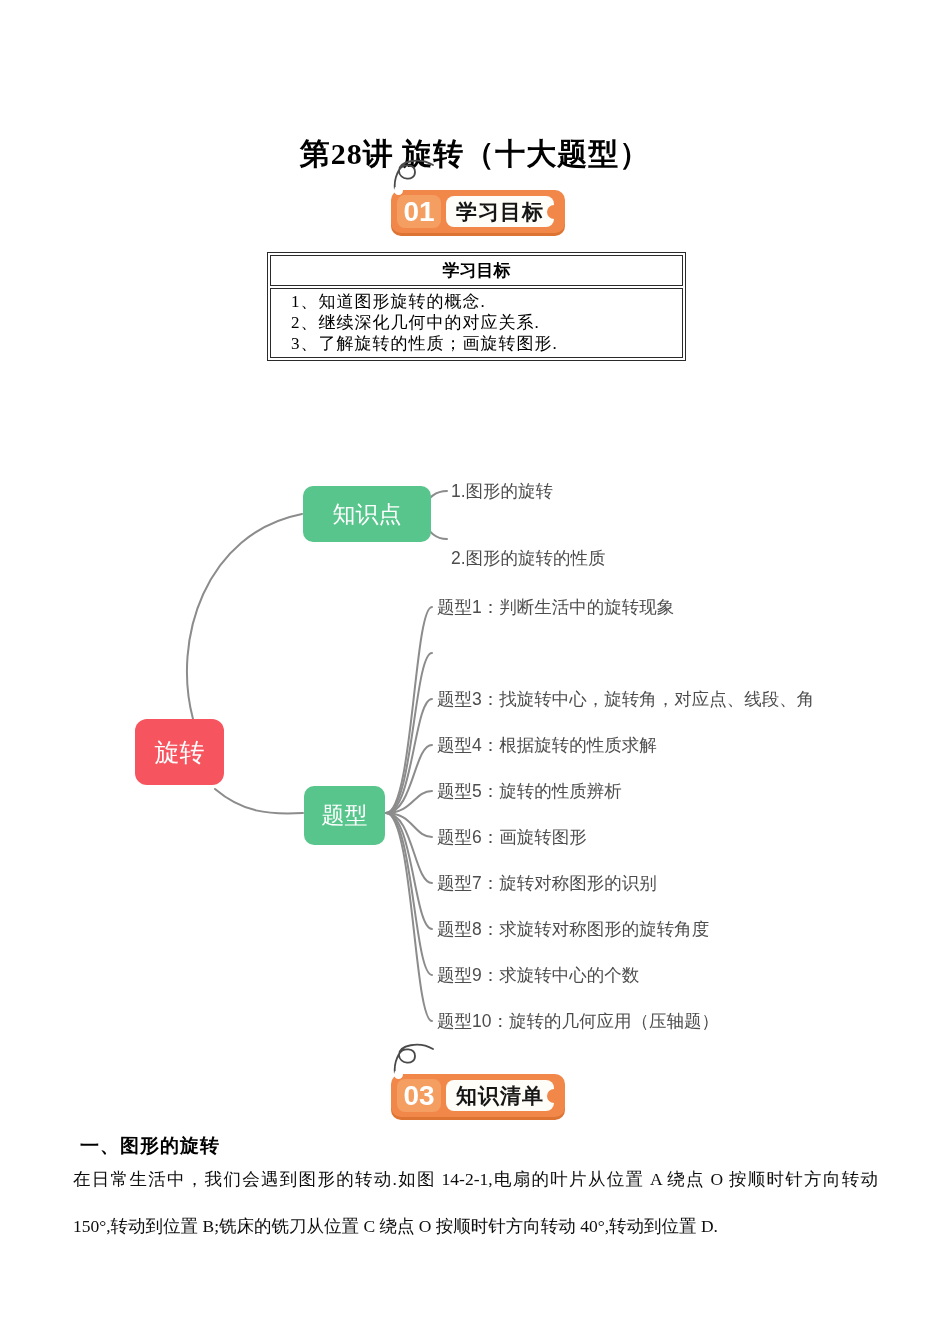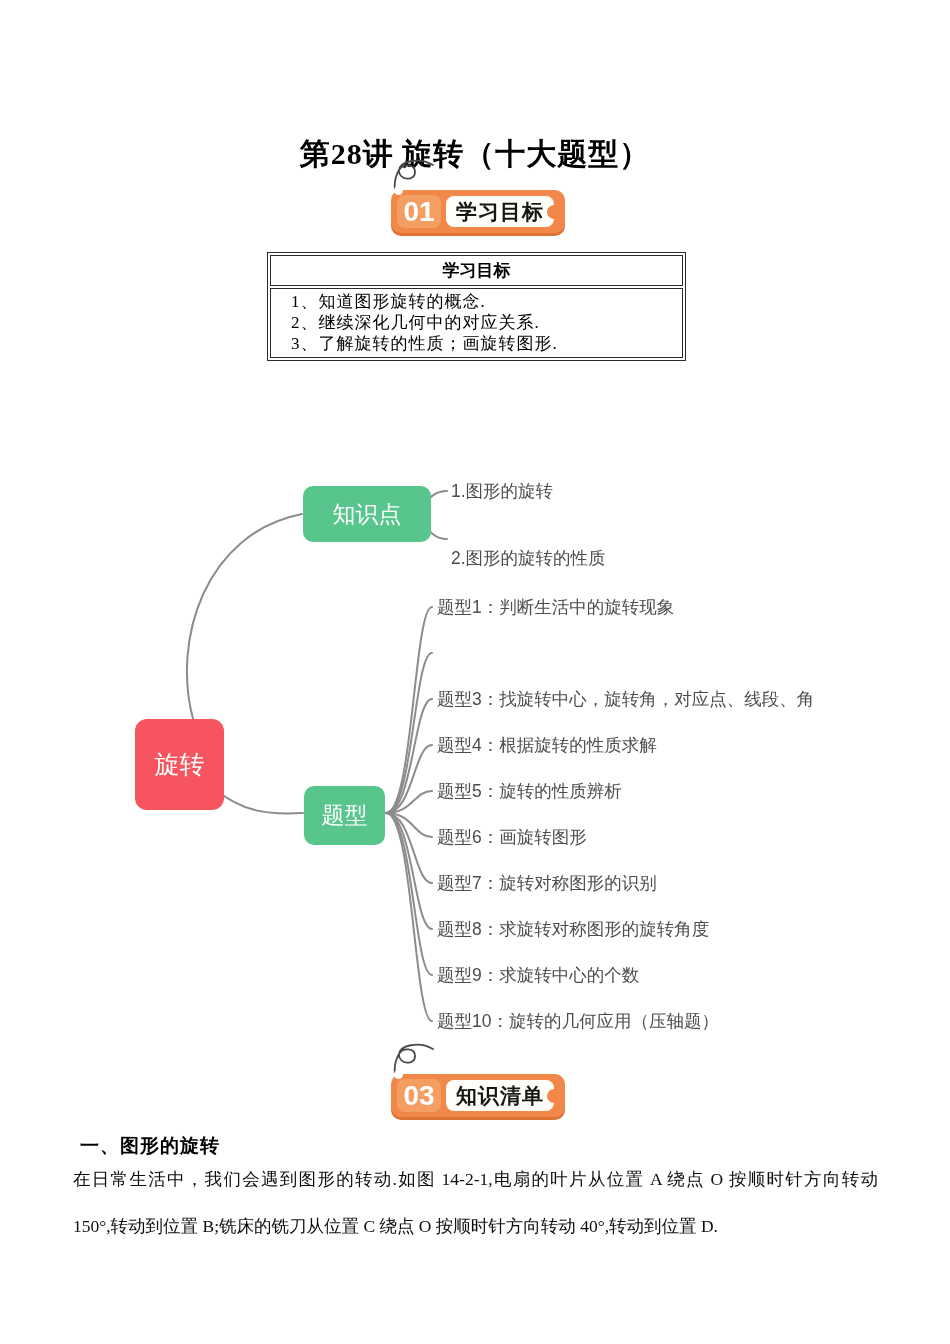--- a/index.html
+++ b/index.html
@@ -63,21 +63,21 @@
     font-family:"Liberation Serif","DejaVu Serif",serif;
     font-size:17px; color:#000; line-height:21px; letter-spacing:1px;
     white-space:nowrap;
   }
   
   .mm-lines { position:absolute; left:0; top:0; width:950px; height:1344px; pointer-events:none; }
   .mm-node {
     position:absolute; display:flex; align-items:center; justify-content:center;
     color:#ffffff; border-radius:10px; white-space:nowrap;
   }
-  .mm-root { left:135px; top:719px; width:89px; height:91px; background:#F6545E; font-size:25px; border-radius:12px; }
+  .mm-root { left:135px; top:719px; width:89px; height:66px; background:#F6545E; font-size:25px; border-radius:12px; }
   .mm-knowledge { left:303px; top:486px; width:128px; height:56px; background:#58C68C; font-size:23px; }
   .mm-types { left:304px; top:786px; width:81px; height:59px; background:#58C68C; font-size:23px; }
   .mm-leaf {
     position:absolute; height:24px; line-height:24px; font-size:17.5px;
     color:#4d4d4d; white-space:nowrap;text-align:right;
   }
   .k-leaf { left:451px; }
   .t-leaf { left:437px; }
   
   .k-heading {

